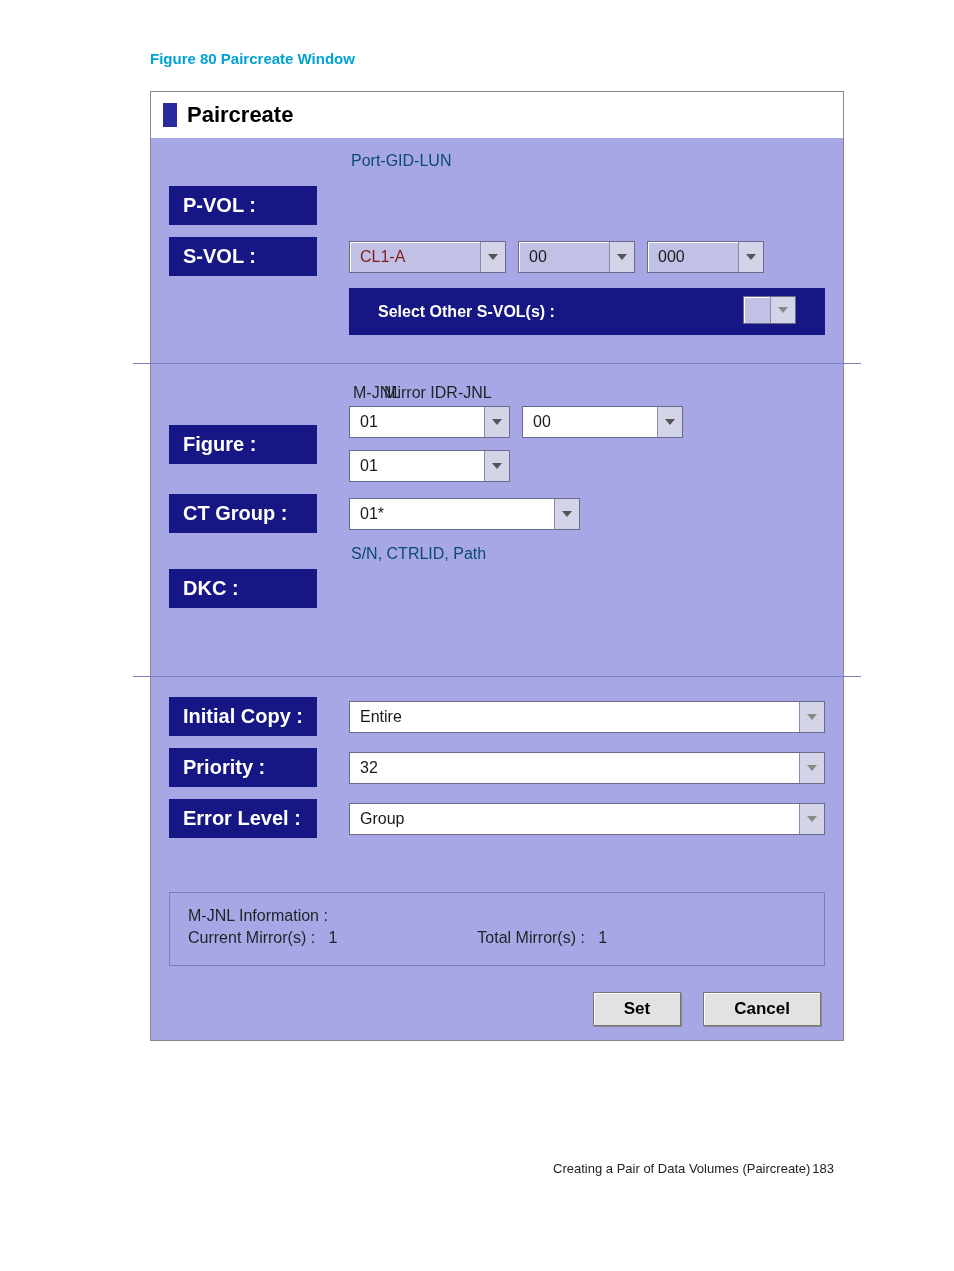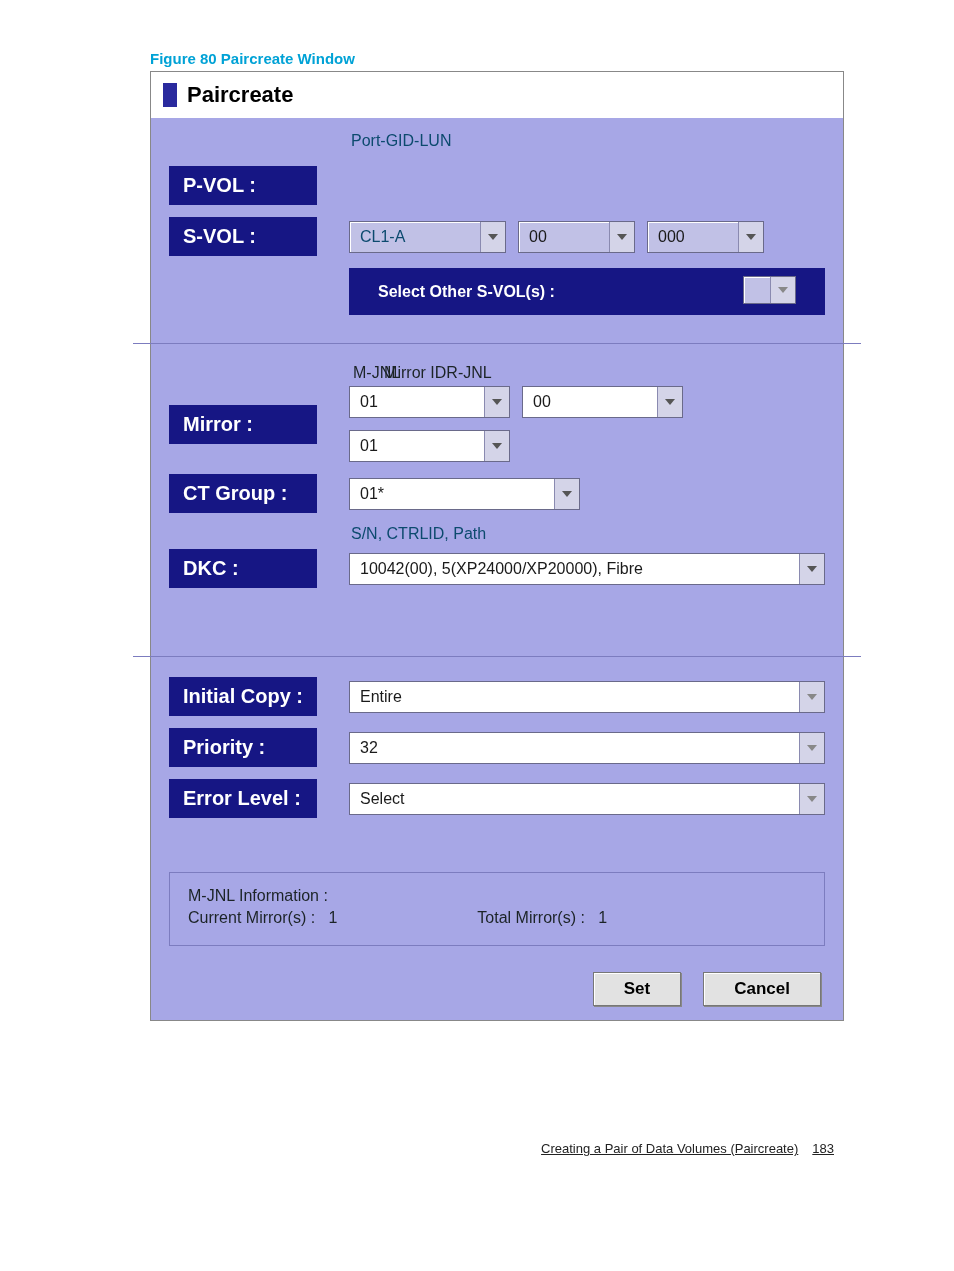--- a/index.html
+++ b/index.html
@@ -8,21 +8,21 @@
     font-family: Arial, Helvetica, sans-serif;
     font-size: 16px;
     color: #000;
     width: 954px;
   }
   .page-pad { padding: 50px 110px 40px 150px; }
   .figure-caption {
     color: #00a2d6;
     font-weight: bold;
     font-size: 15px;
-    margin-bottom: 4px;
+    margin-bottom: 24px;
   }
   .dialog {
     border: 1px solid #888;
     background: #a7a7e6;
     padding: 0;
   }
   .title-bar {
     background: #fff;
     padding: 10px 12px;
     display: flex;
@@ -97,21 +97,21 @@
   }
   .select-box .sel-btn {
     width: 24px;
     background: #d4d4e8;
     border-left: 1px solid #8a8ab0;
     display: flex;
     align-items: center;
     justify-content: center;
   }
   .select-box .sel-btn svg { width: 10px; height: 6px; }
-  .accent .sel-text { color: #0c4a6e; }
+  .accent .sel-text { color: #7f1d1d; }
   .strip {
     background: #161684;
     color: #fff;
     padding: 8px 29px;
     font-weight: bold;
     display: flex;
     align-items: center;
     flex: 1;
   }
   .strip .sel-btn-outer {
@@ -153,25 +153,24 @@
     padding: 6px 30px;
     font-size: 17px;
     font-weight: bold;
     box-shadow: inset 1px 1px 0 #fff, 1px 1px 0 #888;
     cursor: pointer;
   }
   .footer-line {
     margin-top: 120px;
     display: flex;
     justify-content: flex-end;
-    gap: 14px;
+    gap: 2px;
     font-size: 13px;
     color: #222;
     padding-right: 10px;
-    text-decoration: underline;
   }
 </style>
 </head>
 <body>
 
 <div class="page-pad">
   <div class="figure-caption">Figure 80 Paircreate Window</div>
 
   <div class="dialog">
     <div class="title-bar">
@@ -252,21 +251,21 @@
           <div class="triple-headers">
             <span>M-JNL</span>
             <span>Mirror ID</span>
             <span>R-JNL</span>
           </div>
         </div>
       </div>
 
       <div class="row">
         <div class="label-cell">
-          <span class="label-box">Mirror :</span>
+          <span class="label-box">Figure :</span>
         </div>
         <div class="value-cell">
           <span class="select-box white">
             <span class="sel-text" style="min-width:70px;">01</span>
             <span class="sel-btn">
                 <svg viewBox="0 0 10 6">
                   <polygon points="0,0 10,0 5,6" fill="#555"></polygon>
                 </svg>
               </span>
           </span>
@@ -307,30 +306,20 @@
 
       <div class="row" style="margin-bottom:2px;">
         <div class="label-cell"></div>
         <div class="value-cell header-label">S/N, CTRLID, Path</div>
       </div>
 
       <div class="row">
         <div class="label-cell">
           <span class="label-box">DKC :</span>
         </div>
-        <div class="value-cell">
-          <span class="select-box white full-select">
-            <span class="sel-text">10042(00), 5(XP24000/XP20000), Fibre</span>
-            <span class="sel-btn">
-                <svg viewBox="0 0 10 6">
-                  <polygon points="0,0 10,0 5,6" fill="#555"></polygon>
-                </svg>
-              </span>
-          </span>
-        </div>
       </div>
 
       <div style="height:40px;"></div>
     </div>
 
     <div class="sep-line"></div>
 
     <div class="body-section">
       <div class="row">
         <div class="label-cell">
@@ -363,21 +352,21 @@
           </span>
         </div>
       </div>
 
       <div class="row">
         <div class="label-cell">
           <span class="label-box">Error Level :</span>
         </div>
         <div class="value-cell">
           <span class="select-box white full-select">
-            <span class="sel-text">Select</span>
+            <span class="sel-text">Group</span>
             <span class="sel-btn">
                 <svg viewBox="0 0 10 6">
                   <polygon points="0,0 10,0 5,6" fill="#888"></polygon>
                 </svg>
               </span>
           </span>
         </div>
       </div>
       <div style="height:20px;"></div>
     </div>

